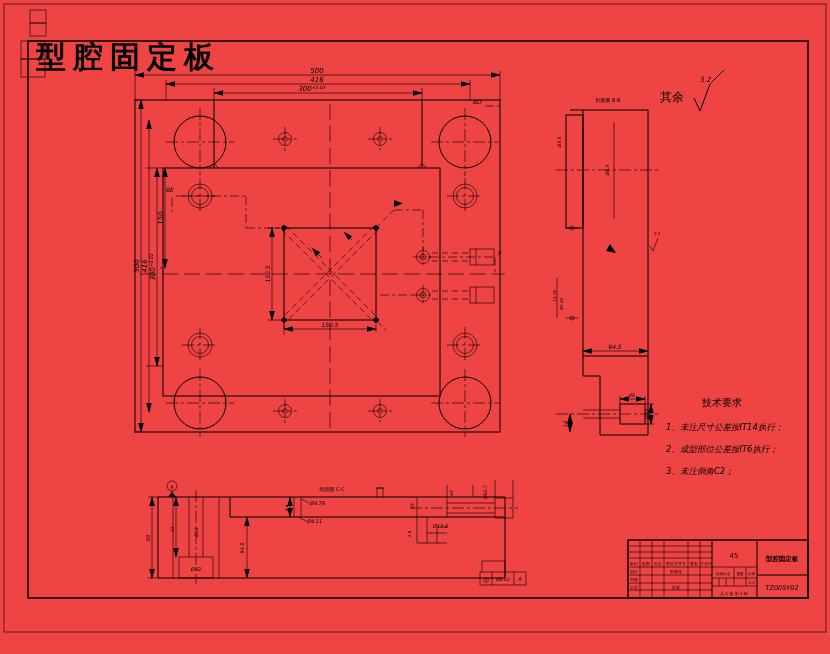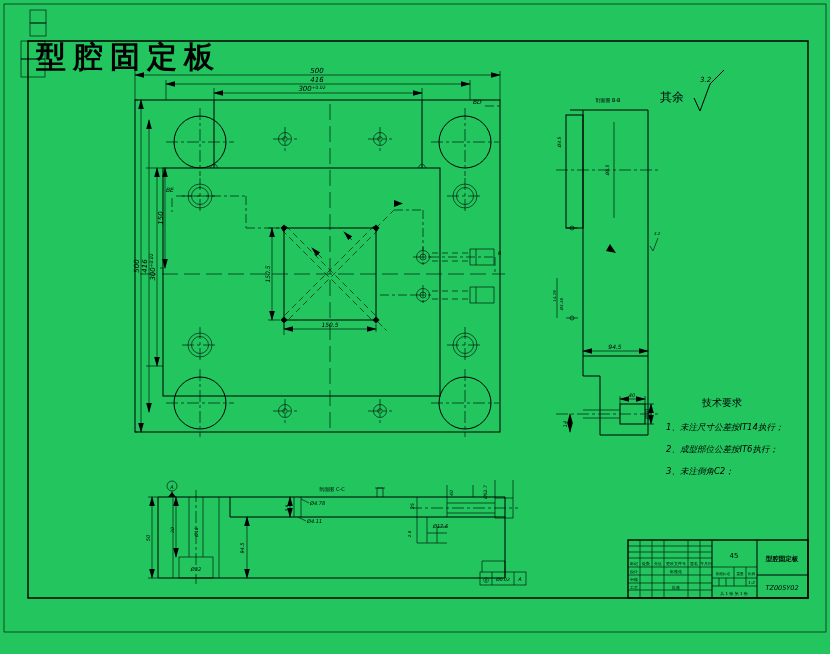--- a/index.html
+++ b/index.html
@@ -1,16 +1,16 @@
 <!DOCTYPE html>
 <html><head>
 <meta charset="utf-8">
 <style>
   html,body{margin:0;padding:0;background:#fff;}
-  #sheet{position:relative;width:830px;height:654px;background:#22c55e;overflow:hidden;
+  #sheet{position:relative;width:830px;height:654px;background:#ef4444;overflow:hidden;
          font-family:"DejaVu Sans",sans-serif;}
   svg{position:absolute;left:0;top:0;}
   svg text{fill:#000;font-family:"DejaVu Sans",sans-serif;}
   .s{stroke:#000;fill:none;stroke-width:1;}
   .s2{stroke:#000;fill:none;stroke-width:1.4;}
   .t{stroke:#000;fill:none;stroke-width:.6;}
   .cl{stroke:#000;fill:none;stroke-width:.6;stroke-dasharray:12 3 3 3;}   
   .ph{stroke:#000;fill:none;stroke-width:.6;stroke-dasharray:9 3 3 3;}    
   .dsh{stroke:#000;fill:none;stroke-width:.6;stroke-dasharray:6 4;}       
   .ld{stroke:#000;fill:none;stroke-width:.6;stroke-dasharray:16 6;}       

